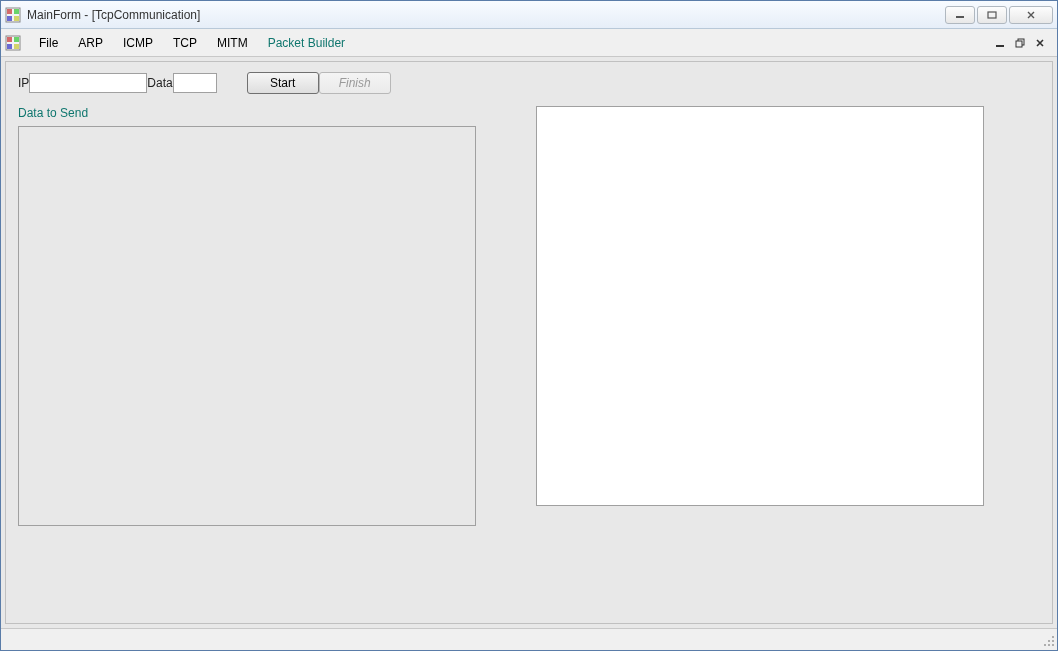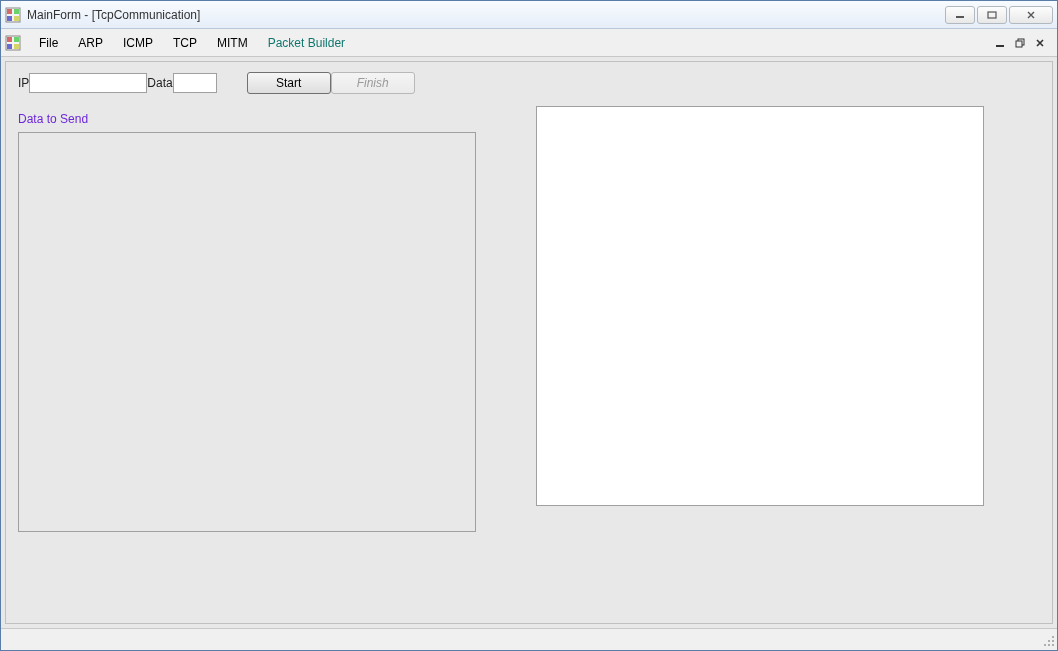--- a/index.html
+++ b/index.html
@@ -125,21 +125,21 @@
     }
     .ip-input { width: 118px; }
     .port-input { width: 44px; }
     .btn {
       height: 22px;
       border: 1px solid #707070;
       border-radius: 3px;
       background: linear-gradient(to bottom, #f6f6f6, #dedede);
       font-size: 12px;
       cursor: pointer;
-      width: 84px;
+      width: 72px;
     }
     .btn.disabled {
       color: #9a9a9a;
       border-color: #b8b8b8;
       background: linear-gradient(to bottom, #f4f4f4, #eaeaea);
       cursor: default;
       font-style: italic;
     }
     .panels {
       display: flex;
@@ -147,23 +147,22 @@
       padding: 0 4px;
     }
     .left-panel, .right-panel {
       display: flex;
       flex-direction: column;
     }
     .left-panel { width: 458px; }
     .right-panel { width: 450px; }
     .panel-label {
       font-size: 12px;
-      color: #6d28d9;
+      color: #0f766e;
       margin-bottom: 6px;
-      margin-top: 6px;
     }
     .textarea-send {
       width: 458px;
       height: 400px;
       border: 1px solid #a0a0a0;
       background: #e8e8e8;
       resize: none;
       font-family: inherit;
       font-size: 12px;
       padding: 2px;

